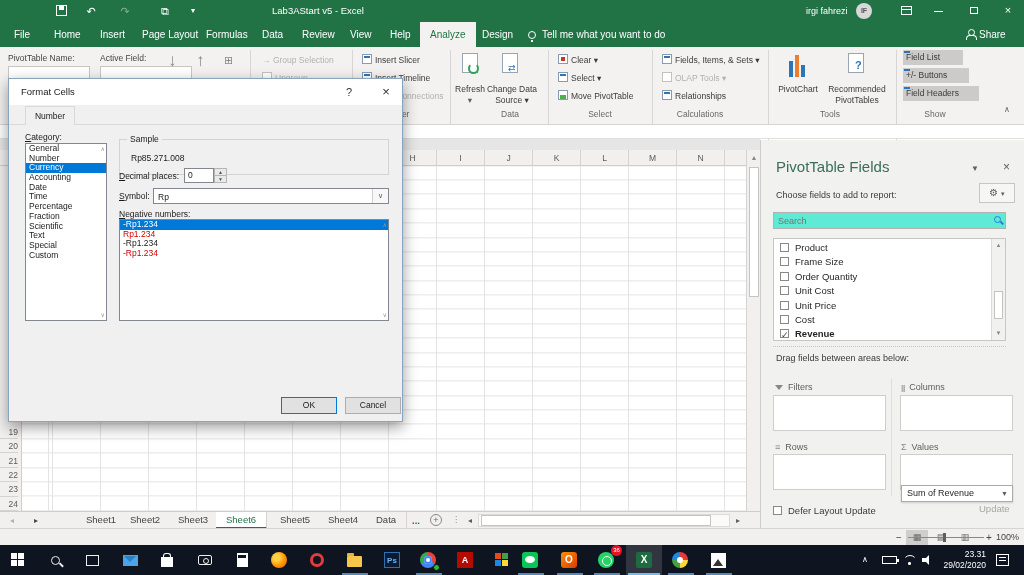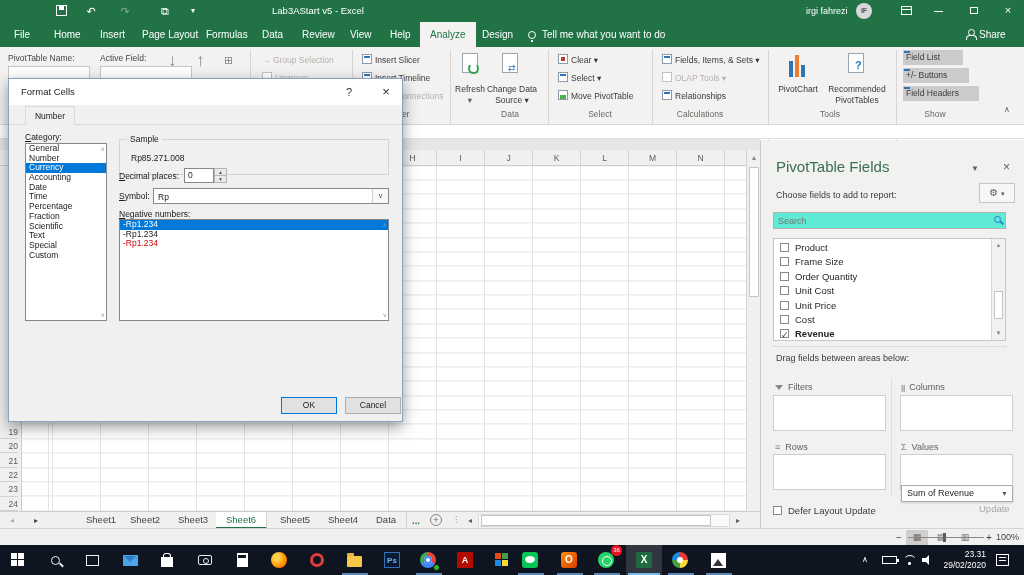--- a/index.html
+++ b/index.html
@@ -447,20 +447,21 @@
 
     <div class="dlabel uline" style="left:110px;top:112px;">Symbol:</div>
     <div class="abs" id="sym-combo">
       <div class="abs" id="sym-val">Rp</div>
       <div id="sym-arrow">∨</div>
     </div>
 
     <div class="dlabel uline" style="left:110px;top:130px;">Negative numbers:</div>
     <div class="dlist" style="left:110px;top:140px;width:270px;height:102px;">
       <div class="ditem sel">-Rp1.234</div>
+      <div class="ditem red">Rp1.234</div>
       <div class="ditem">-Rp1.234</div>
       <div class="ditem red">-Rp1.234</div>
       <div class="dscroll" style="top:2px;">∧</div>
       <div class="dscroll" style="bottom:2px;">∨</div>
     </div>
 
     <div class="dlg-btn" id="btn-ok">OK</div>
     <div class="dlg-btn" id="btn-cancel">Cancel</div>
   </div>
 

